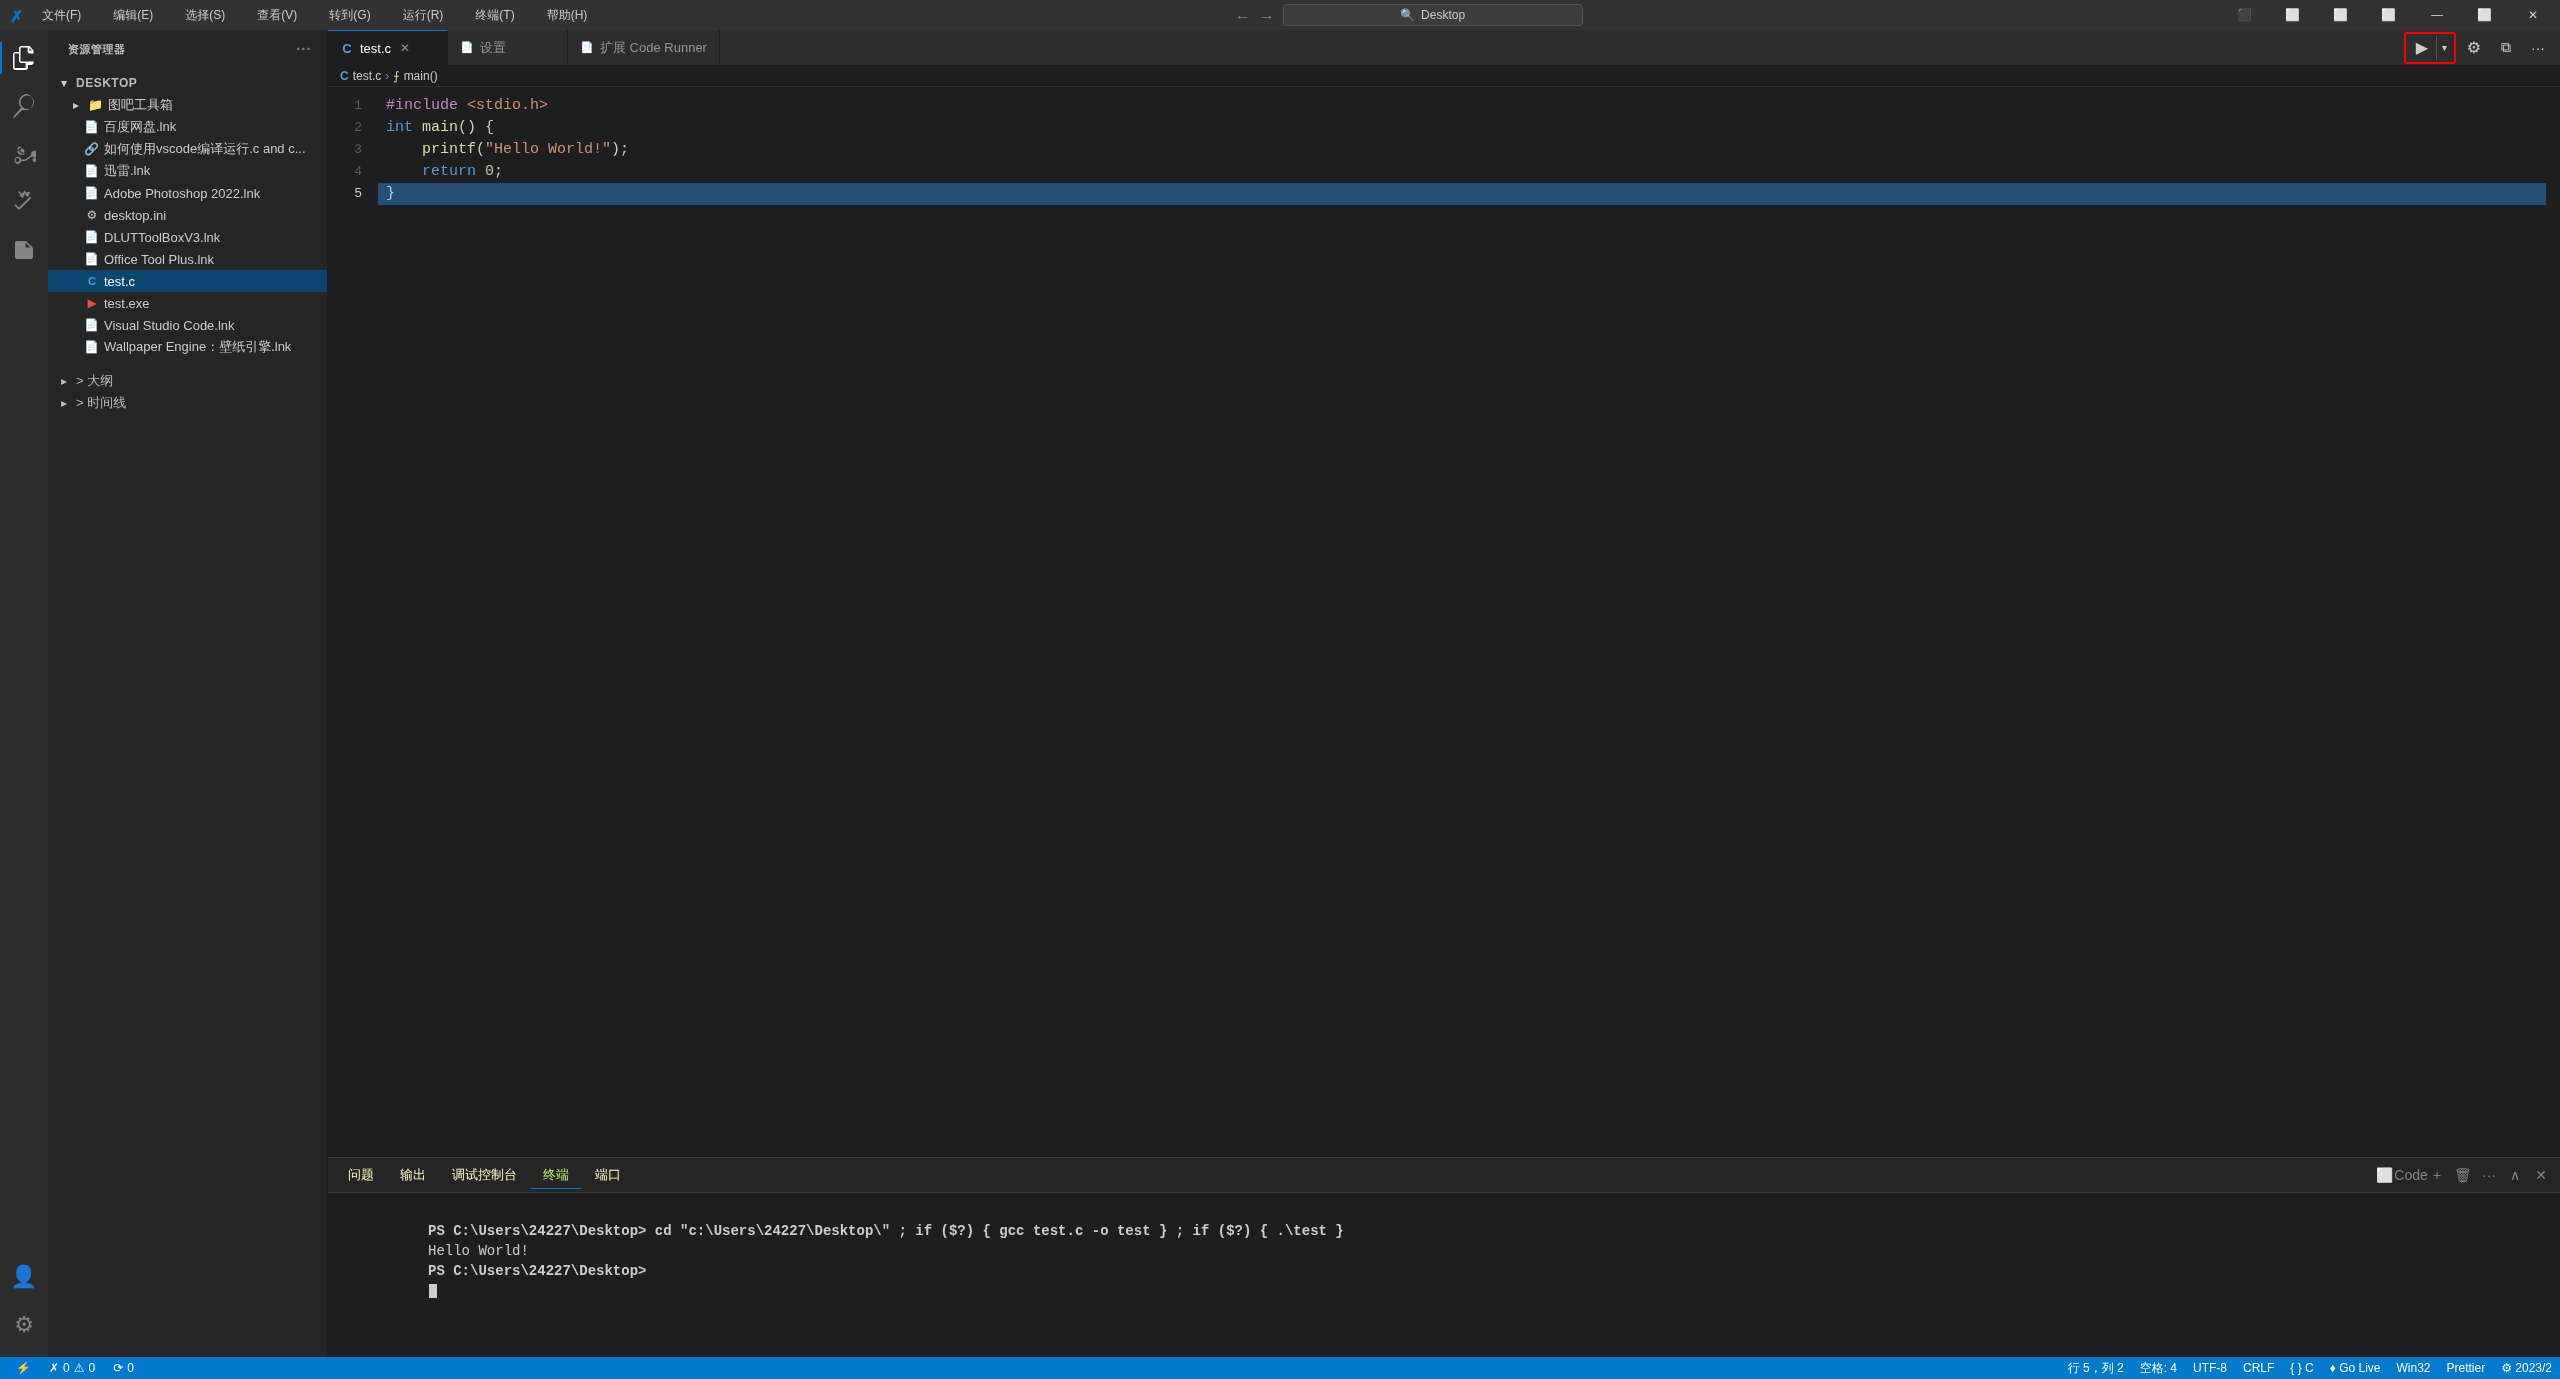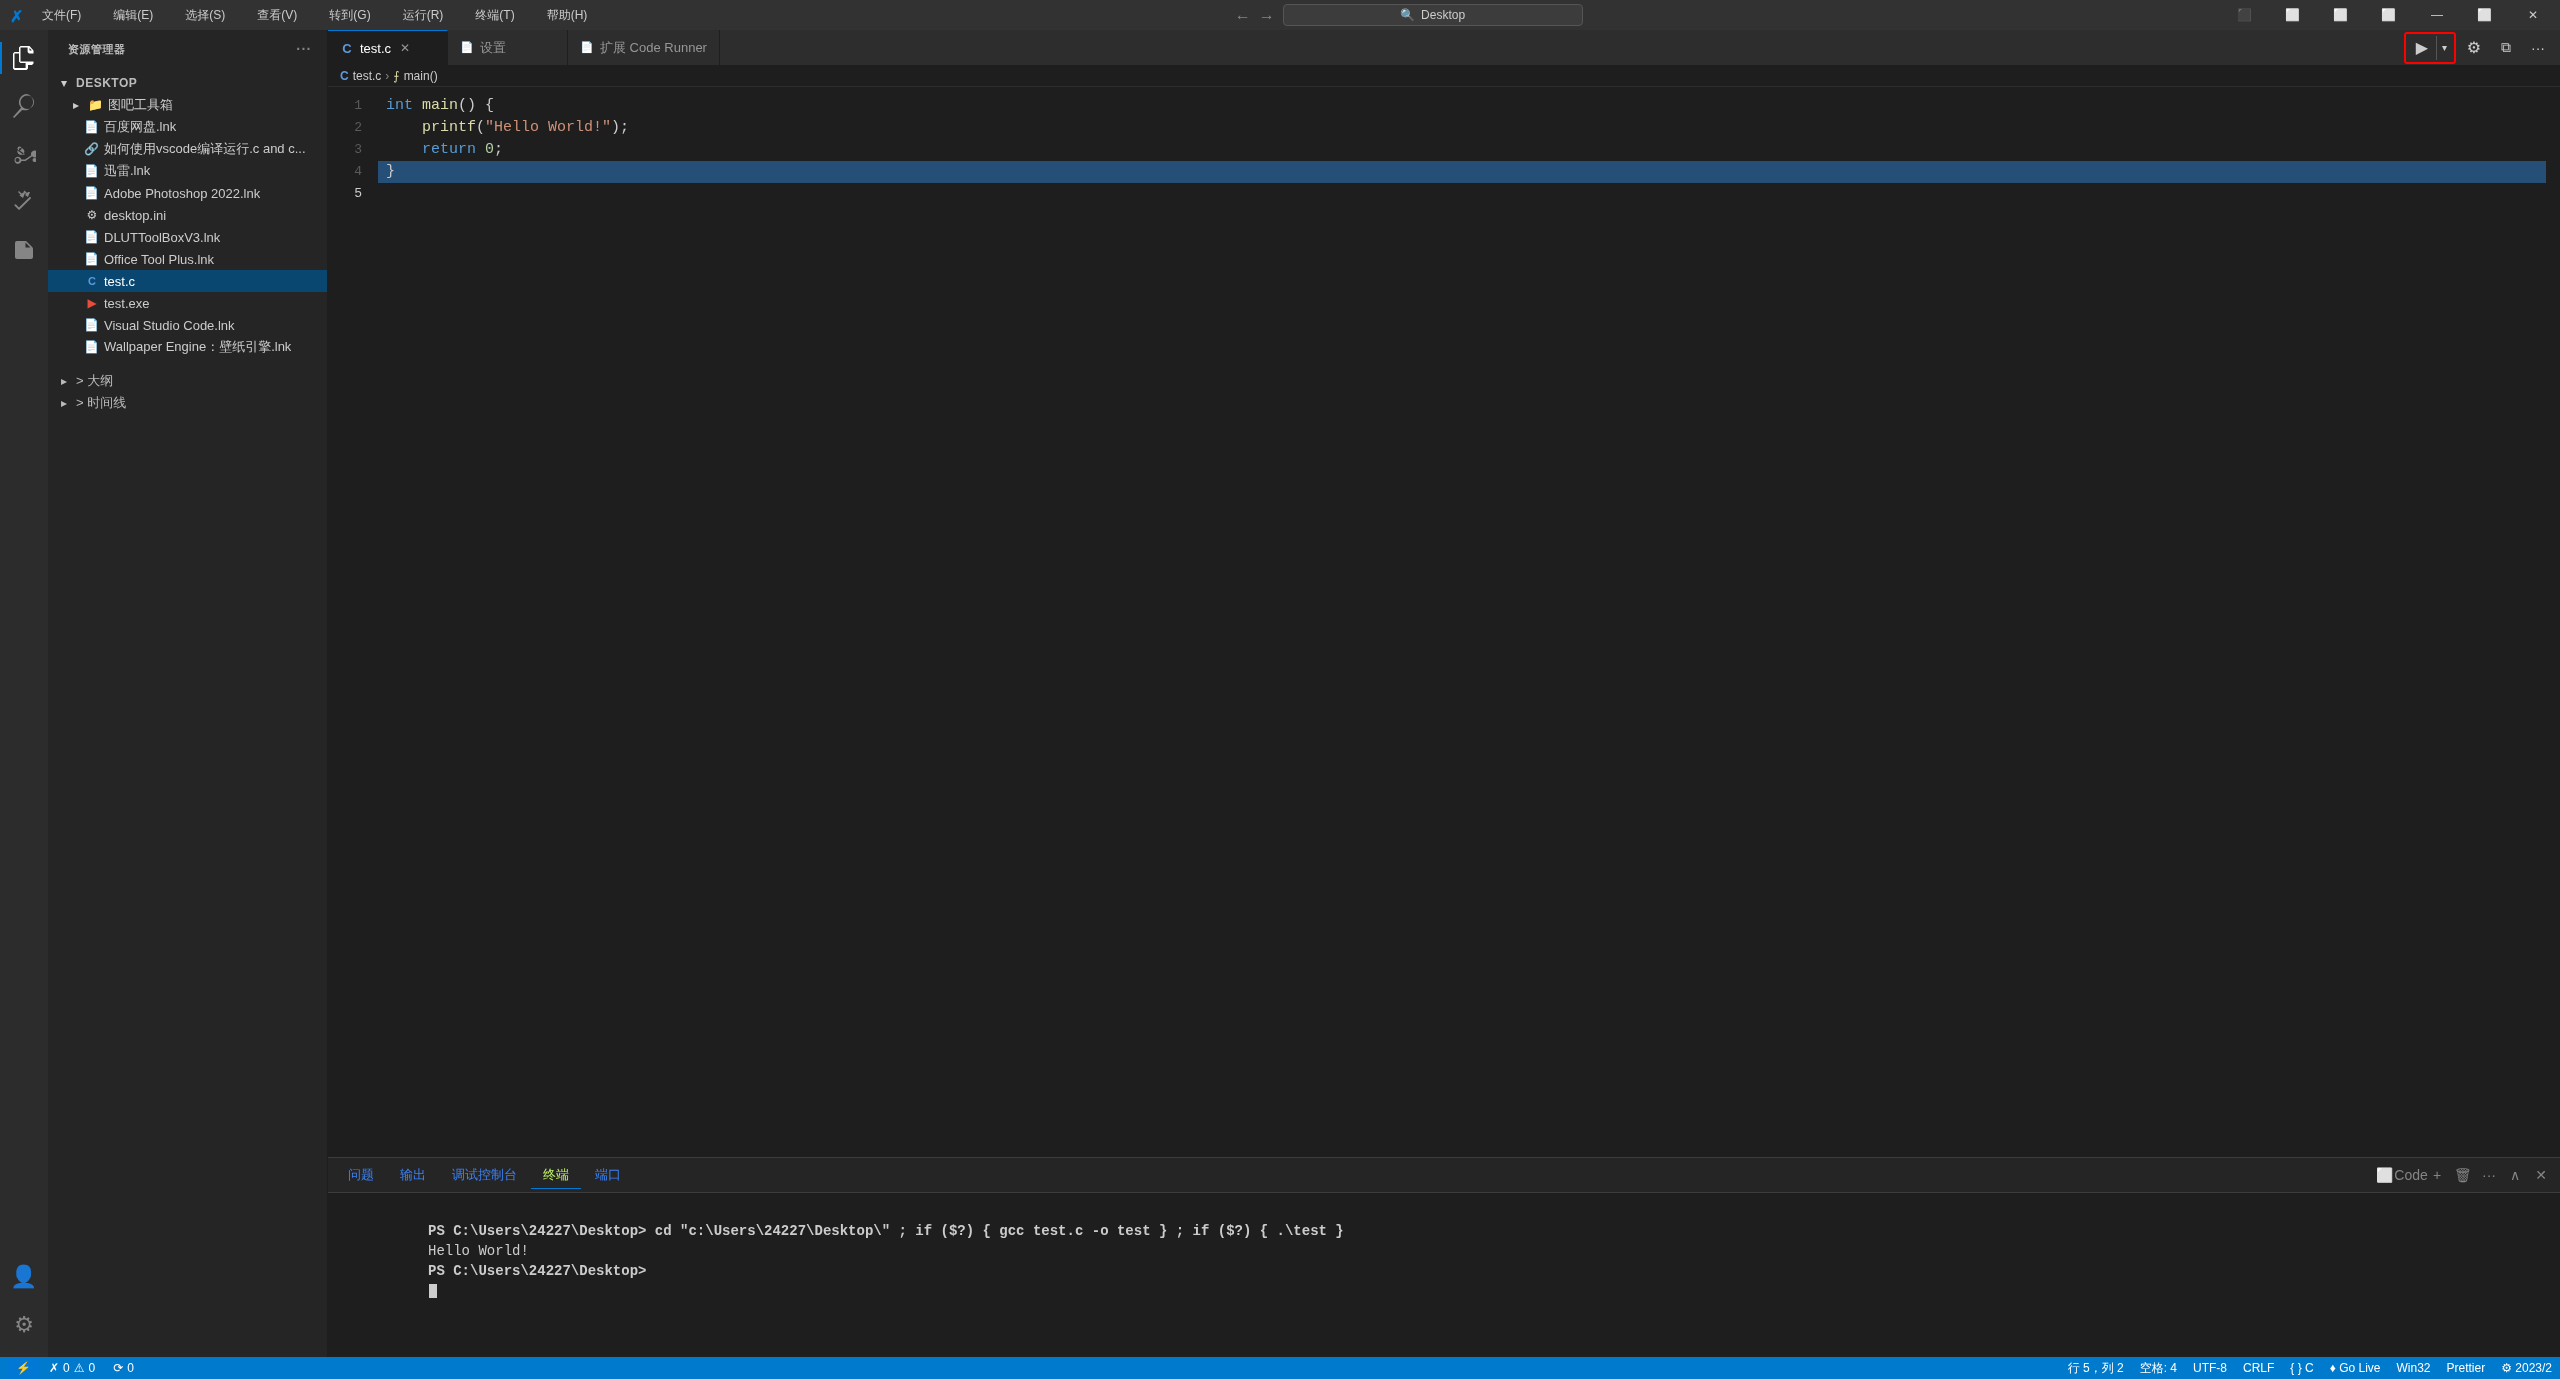--- a/index.html
+++ b/index.html
@@ -326,21 +326,21 @@
       display: flex;
       align-items: center;
       padding: 0 8px;
       gap: 2px;
       border-bottom: 1px solid #3c3c3c;
     }
     .panel-tab {
       padding: 4px 12px;
       font-size: 13px;
       cursor: pointer;
-      color: #3b82f6;
+      color: #fef9c3;
       border-bottom: 1px solid transparent;
     }
     .panel-tab.active {
       color: #bef264;
       border-bottom: 1px solid #0078d4;
     }
     .panel-tab-actions {
       margin-left: auto;
       display: flex;
       align-items: center;
@@ -616,20 +616,23 @@
     <div style="flex:1;display:flex;flex-direction:column;overflow:hidden;">
       <div class="code-editor">
         <div class="line-numbers">
           <div class="line-number">1</div>
           <div class="line-number">2</div>
           <div class="line-number">3</div>
           <div class="line-number">4</div>
           <div class="line-number" style="color:#cccccc;">5</div>
         </div>
         <div class="code-content">
+          <div class="code-line">
+            <span class="inc">#include </span><span class="hdr">&lt;stdio.h&gt;</span>
+          </div>
           <div class="code-line">
             <span class="kw">int </span><span class="fn">main</span><span class="plain">() {</span>
           </div>
           <div class="code-line">
             <span class="plain">    </span><span class="fn">printf</span><span class="plain">(</span><span class="str">"Hello World!"</span><span class="plain">);</span>
           </div>
           <div class="code-line">
             <span class="plain">    </span><span class="kw">return </span><span class="num">0</span><span class="plain">;</span>
           </div>
           <div class="code-line highlighted">

